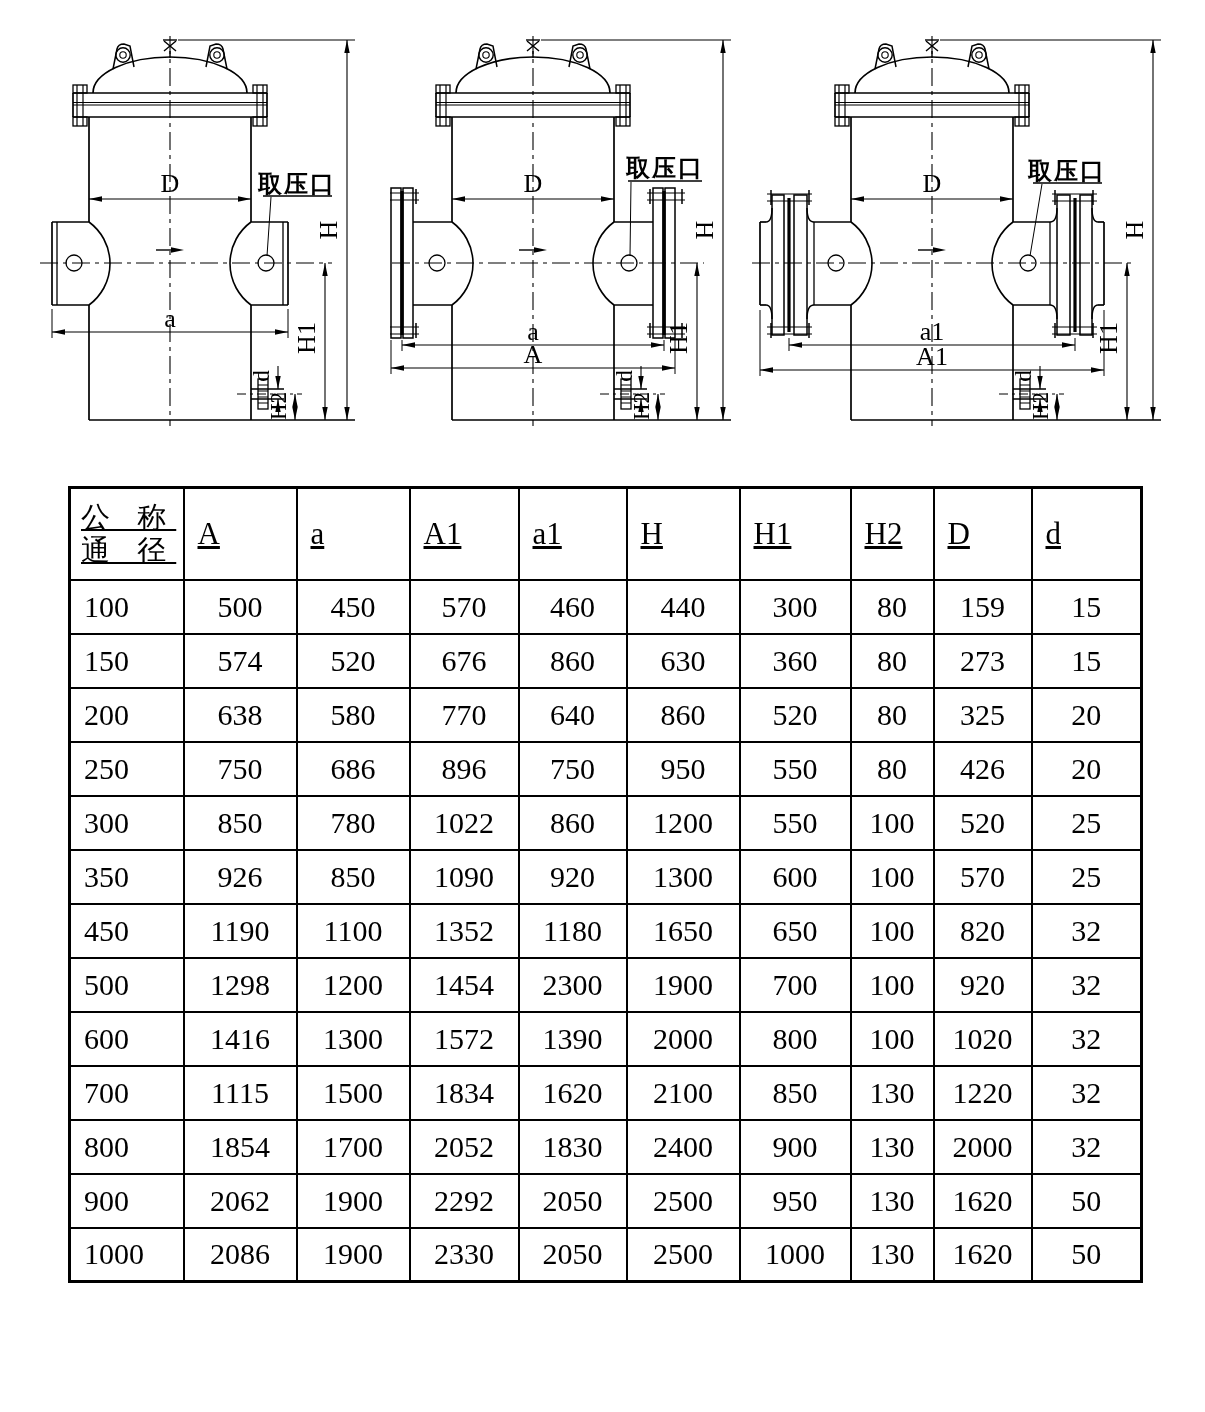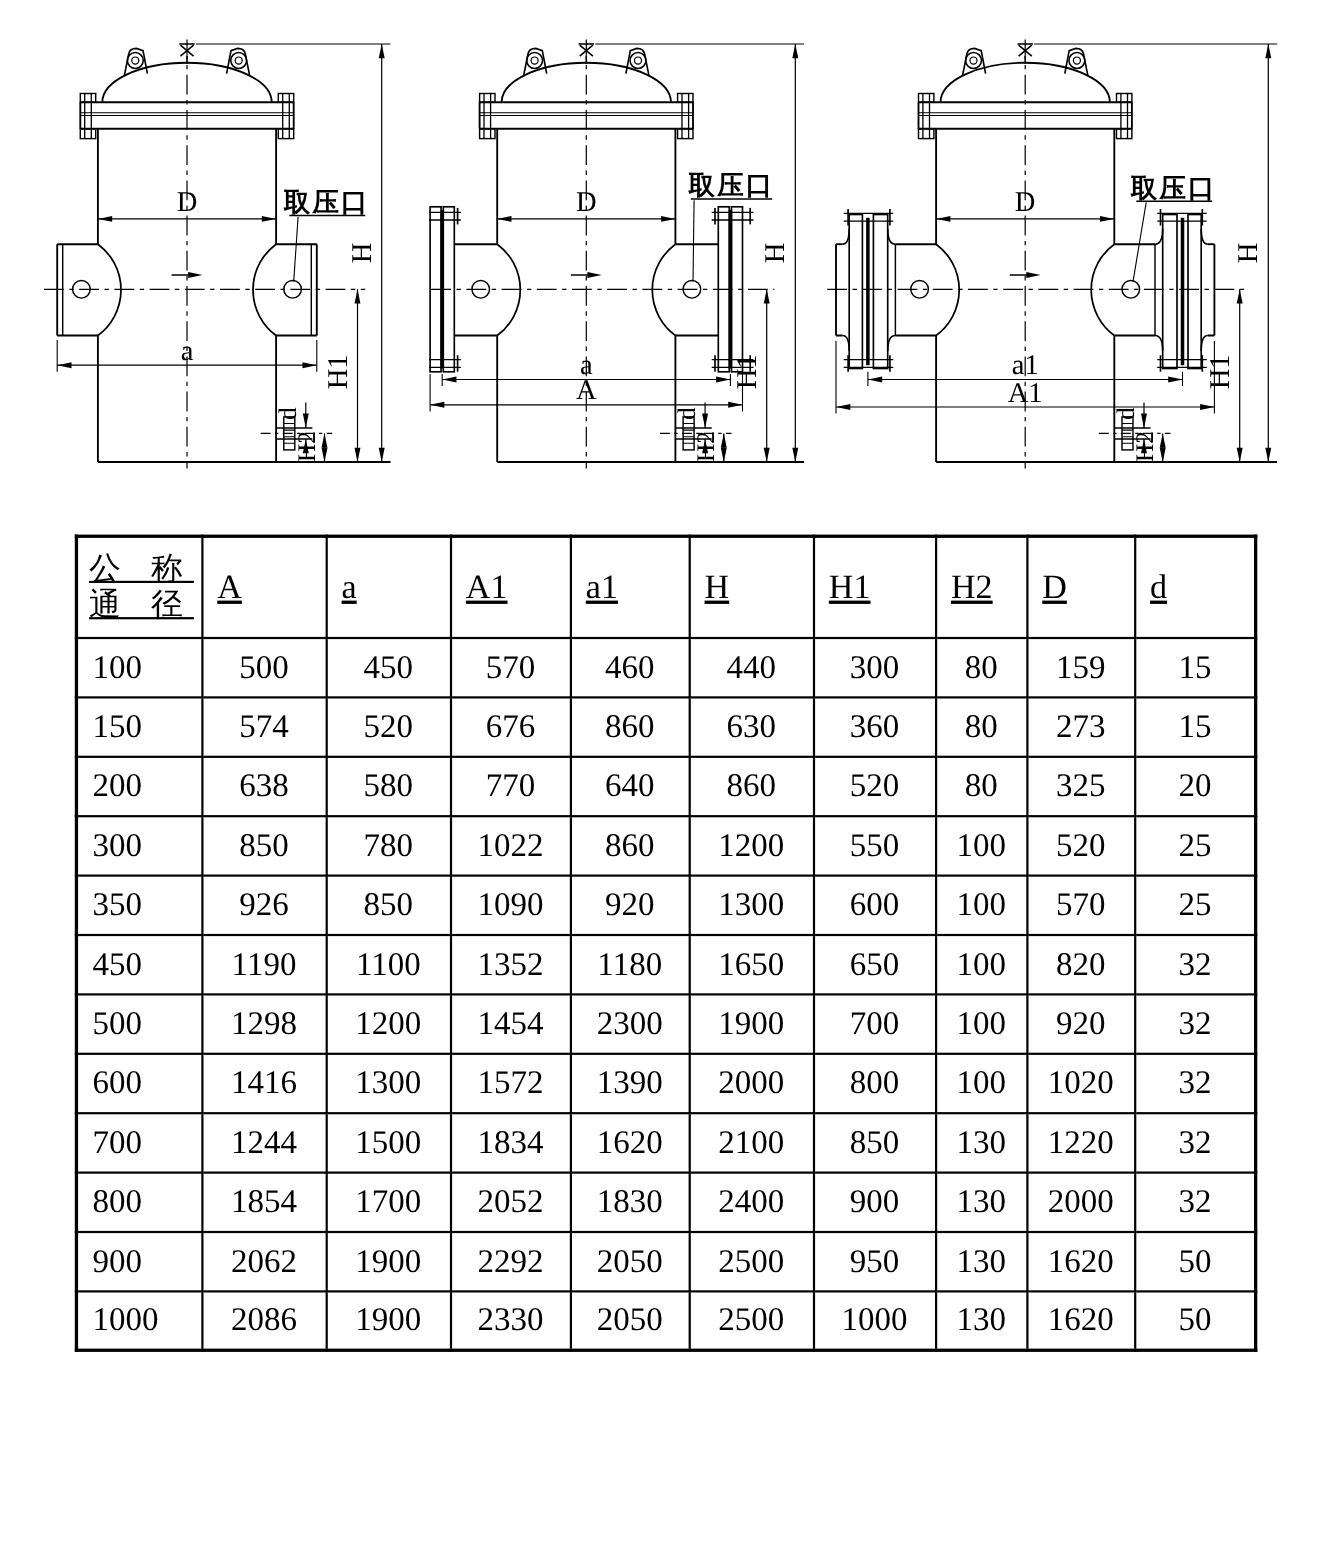--- a/index.html
+++ b/index.html
@@ -467,20 +467,32 @@
         <td>580</td>
         <td>770</td>
         <td>640</td>
         <td>860</td>
         <td>520</td>
         <td>80</td>
         <td>325</td>
         <td>20</td>
       </tr>
       <tr>
+        <td>250</td>
+        <td>750</td>
+        <td>686</td>
+        <td>896</td>
+        <td>750</td>
+        <td>950</td>
+        <td>550</td>
+        <td>80</td>
+        <td>426</td>
+        <td>20</td>
+      </tr>
+      <tr>
         <td>300</td>
         <td>850</td>
         <td>780</td>
         <td>1022</td>
         <td>860</td>
         <td>1200</td>
         <td>550</td>
         <td>100</td>
         <td>520</td>
         <td>25</td>
@@ -528,21 +540,21 @@
         <td>1572</td>
         <td>1390</td>
         <td>2000</td>
         <td>800</td>
         <td>100</td>
         <td>1020</td>
         <td>32</td>
       </tr>
       <tr>
         <td>700</td>
-        <td>1244</td>
+        <td>1115</td>
         <td>1500</td>
         <td>1834</td>
         <td>1620</td>
         <td>2100</td>
         <td>850</td>
         <td>130</td>
         <td>1220</td>
         <td>32</td>
       </tr>
       <tr>

